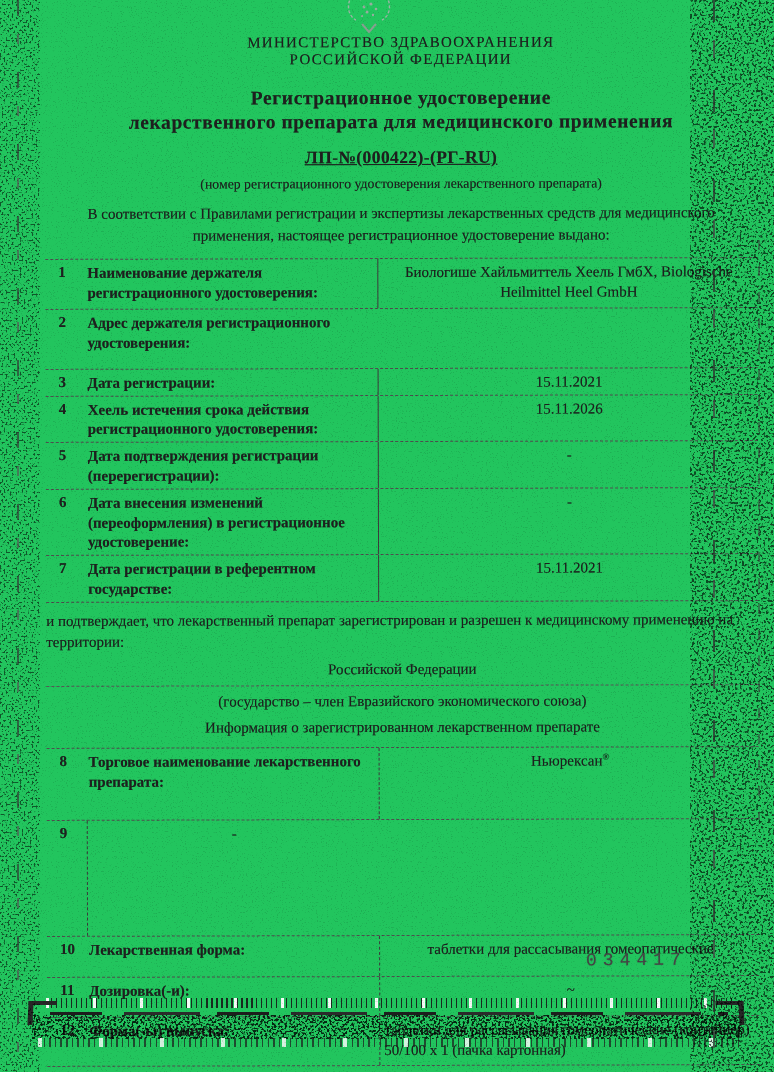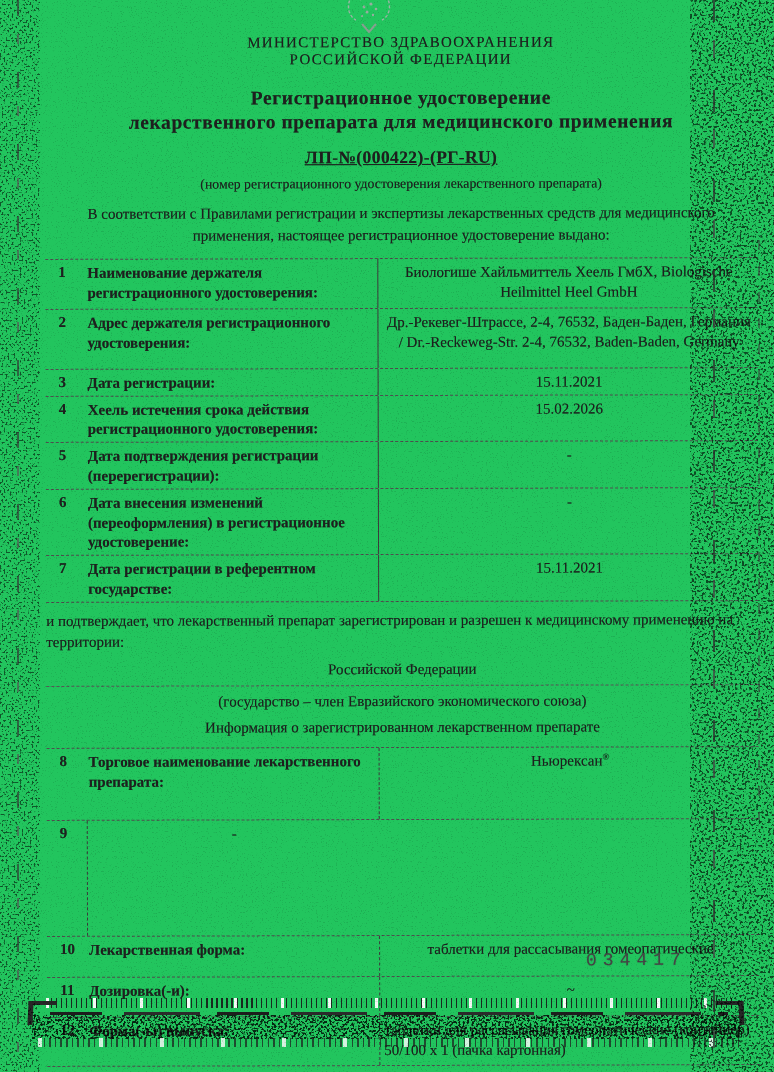--- a/index.html
+++ b/index.html
@@ -219,31 +219,30 @@
 
     <div class="tbl tbl-holder">
       <div class="trow" style="min-height:50px">
         <div class="cell-num">1</div>
         <div class="cell-label">Наименование держателя регистрационного удостоверения:</div>
         <div class="cell-value">Биологише Хайльмиттель Хеель ГмбХ, Biologische Heilmittel Heel GmbH</div>
       </div>
       <div class="trow" style="min-height:60px">
         <div class="cell-num">2</div>
         <div class="cell-label">Адрес держателя регистрационного удостоверения:</div>
-        <div class="cell-value">Др.-Рекевег-Штрассе, 2-4,  76532, Баден-Баден, Германия / Dr.-Reckeweg-Str. 2-4, 76532, Baden-Baden, Germany</div>
       </div>
       <div class="trow" style="min-height:25px">
         <div class="cell-num">3</div>
         <div class="cell-label">Дата регистрации:</div>
         <div class="cell-value">15.11.2021</div>
       </div>
       <div class="trow" style="min-height:40px">
         <div class="cell-num">4</div>
         <div class="cell-label">Хеель истечения срока действия регистрационного удостоверения:</div>
-        <div class="cell-value">15.02.2026</div>
+        <div class="cell-value">15.11.2026</div>
       </div>
       <div class="trow" style="min-height:43px">
         <div class="cell-num">5</div>
         <div class="cell-label">Дата подтверждения регистрации (перерегистрации):</div>
         <div class="cell-value">-</div>
       </div>
       <div class="trow" style="min-height:55px">
         <div class="cell-num">6</div>
         <div class="cell-label">Дата внесения изменений (переоформления) в регистрационное удостоверение:</div>
         <div class="cell-value">-</div>

